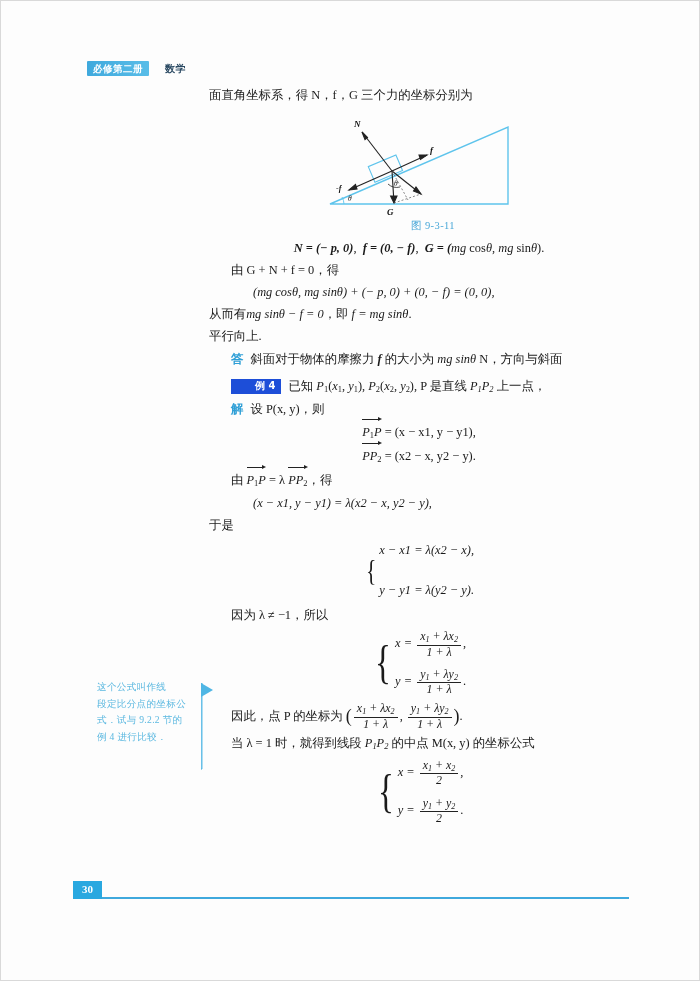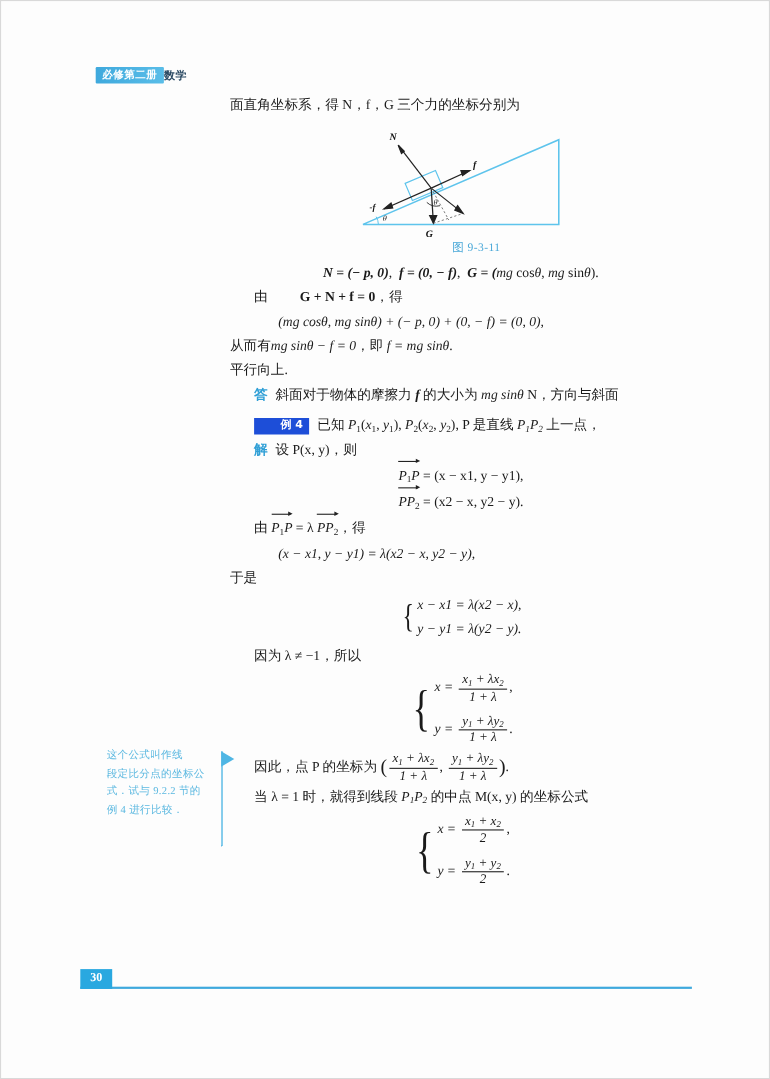--- a/index.html
+++ b/index.html
@@ -14,21 +14,21 @@
   }
   .page {
     position: absolute; inset: 0;
     border: 1px solid #d9d9d9;
     background: #fdfdfd;
   }
 
   
   .header {
     position: absolute; left: 86px; top: 60px;
-    display: flex; align-items: center; gap: 0;
+    display: flex; align-items: center; gap: 16px;
   }
   .hdr-badge {
     background: linear-gradient(90deg,#3fa9dd,#59bde8);
     color: #ffffff;
     font-size: 9.5px;
     font-weight: bold;
     letter-spacing: .5px;
     padding: 2.5px 6px 3px 6px;
     font-family: "DejaVu Sans", "Liberation Sans", sans-serif;
     border-radius: 1px;
@@ -50,21 +50,21 @@
     font-size: 12.4px;
     line-height: 1.62;
     text-align: left;
   }
   .para { margin: 0 0 2px 0; }
   .indent2 { padding-left: 22px; }
   .indent3 { padding-left: 44px; }
   .centerline { text-align: center; }
 
   i, .it { font-style: italic; }
-  .bf { font-weight: bold; margin-left: 26px; }
+  .bf { font-weight: normal; }
   .bfi { font-weight: bold; font-style: italic; }
 
   sub { font-size: 0.68em; vertical-align: -0.28em; }
 
   .lbl-blue {
     color: #2f9fd6;
     font-weight: bold;
     margin-right: 7px;
   }
   .tag-example {
@@ -136,21 +136,21 @@
   }
   .brace {
     font-size: 30px;
     line-height: 1;
     display: flex; align-items: center;
     font-family: "Liberation Serif", serif;
     transform: scaleX(.72);
     margin-right: 1px;
   }
   .brace.tall { font-size: 46px; }
-  .rows { display: flex; flex-direction: column; justify-content: center; gap: 1px; }
+  .rows { display: flex; flex-direction: column; justify-content: center; gap: 20px; }
   .rows .row { white-space: nowrap; }
 
   
   .sidenote {
     position: absolute;
     left: 96px; top: 678px;
     width: 104px;
     color: #5bb8e0;
     font-size: 9.6px;
     line-height: 1.72;

